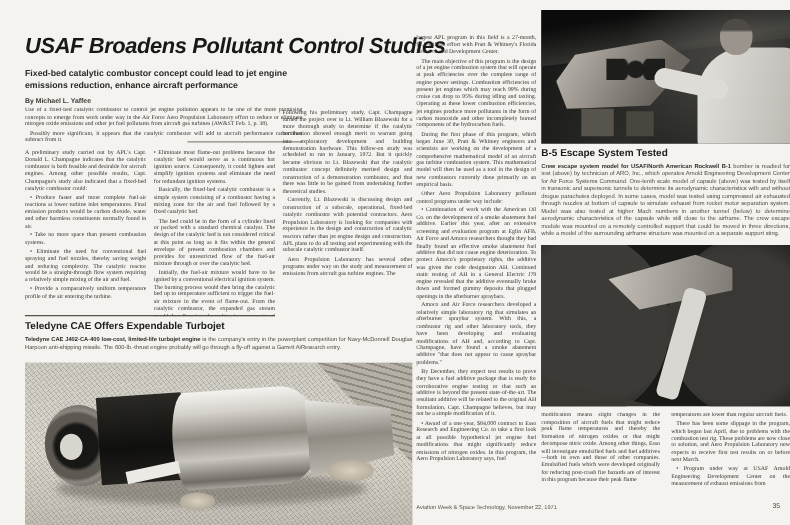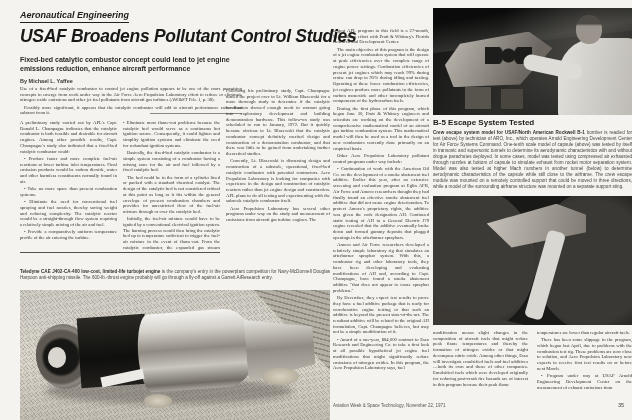--- a/index.html
+++ b/index.html
@@ -42,21 +42,20 @@
   .footer-line{position:absolute;left:333px;top:403px;font-family:"Liberation Sans",sans-serif;
         font-size:4.5px;color:#56534e;}
   .page-number{position:absolute;left:618px;top:402px;font-family:"Liberation Sans",sans-serif;
         font-size:5.5px;color:#44423e;}
 </style>
 </head>
 <body>
 
 <div class="page">
 
-  <div class="section-label">Aeronautical Engineering</div>
   <h1 class="title">USAF Broadens Pollutant Control Studies</h1>
   <div class="subtitle">Fixed-bed catalytic combustor concept could lead to jet engine emissions reduction, enhance aircraft performance</div>
   <div class="byline">By Michael L. Yaffee</div>
 
   <div class="textblock intro">
       <p>Use of a fixed-bed catalytic combustor to control jet engine pollution appears to be one of the more promising concepts to emerge from work under way in the Air Force Aero Propulsion Laboratory effort to reduce or eliminate nitrogen oxide emissions and other jet fuel pollutants from aircraft gas turbines (AW&amp;ST Feb. 1, p. 38).</p>
       <p>Possibly more significant, it appears that the catalytic combustor will add to aircraft performance rather than subtract from it.</p>
     </div>
   <div class="intro-rule"></div>
 
@@ -91,20 +90,21 @@
   <div class="textblock col5">
       <p>modification means slight changes in the composition of aircraft fuels that might reduce peak flame temperatures and thereby the formation of nitrogen oxides or that might decompose nitric oxide. Among other things, Esso will investigate emulsified fuels and fuel additives—both its own and those of other companies. Emulsified fuels which were developed originally for reducing post-crash fire hazards are of interest in this program because their peak flame</p>
     </div>
   <div class="textblock col6">
       <p>temperatures are lower than regular aircraft fuels.</p>
       <p>There has been some slippage in the program, which began last April, due to problems with the combustion test rig. These problems are now close to solution, and Aero Propulsion Laboratory now expects to receive first test results on or before next March.</p>
       <p>• Program under way at USAF Arnold Engineering Development Center on the measurement of exhaust emissions from</p>
     </div>
 
   <div class="rule" style="left:20px;top:252px;width:200px;"></div>
+  <div class="feature-heading" style="left:20px;top:256px;">Teledyne CAE Offers Expendable Turbojet</div>
   <div class="caption" style="left:20px;top:269px;width:310px;height:16px;">
     <span class="lead">Teledyne CAE J402-CA-400 low-cost, limited-life turbojet engine</span><span> is the company's entry in the powerplant competition for Navy-McDonnell Douglas Harpoon anti-shipping missile. The 600-lb.-thrust engine probably will go through a fly-off against a Garrett AiResearch entry.</span>
   </div>
   <div class="photo" style="left:20px;top:290px;width:310px;height:130px;background:linear-gradient(180deg,#cfccc4,#dad6cc 55%,#c2beb4);">
     <div style="inset:0;background:
       repeating-linear-gradient(50deg, rgba(0,0,0,0) 0 2.5px, rgba(105,100,92,.30) 2.5px 3px),
       repeating-linear-gradient(-40deg, rgba(0,0,0,0) 0 2.5px, rgba(105,100,92,.22) 2.5px 3px);"></div>
     <div style="right:0;top:0;width:40%;height:62%;
       clip-path:polygon(38% 0,100% 0,100% 100%);
       background:repeating-linear-gradient(15deg,#8e897f 0 1.5px,#b5b0a6 1.5px 5px);"></div>

